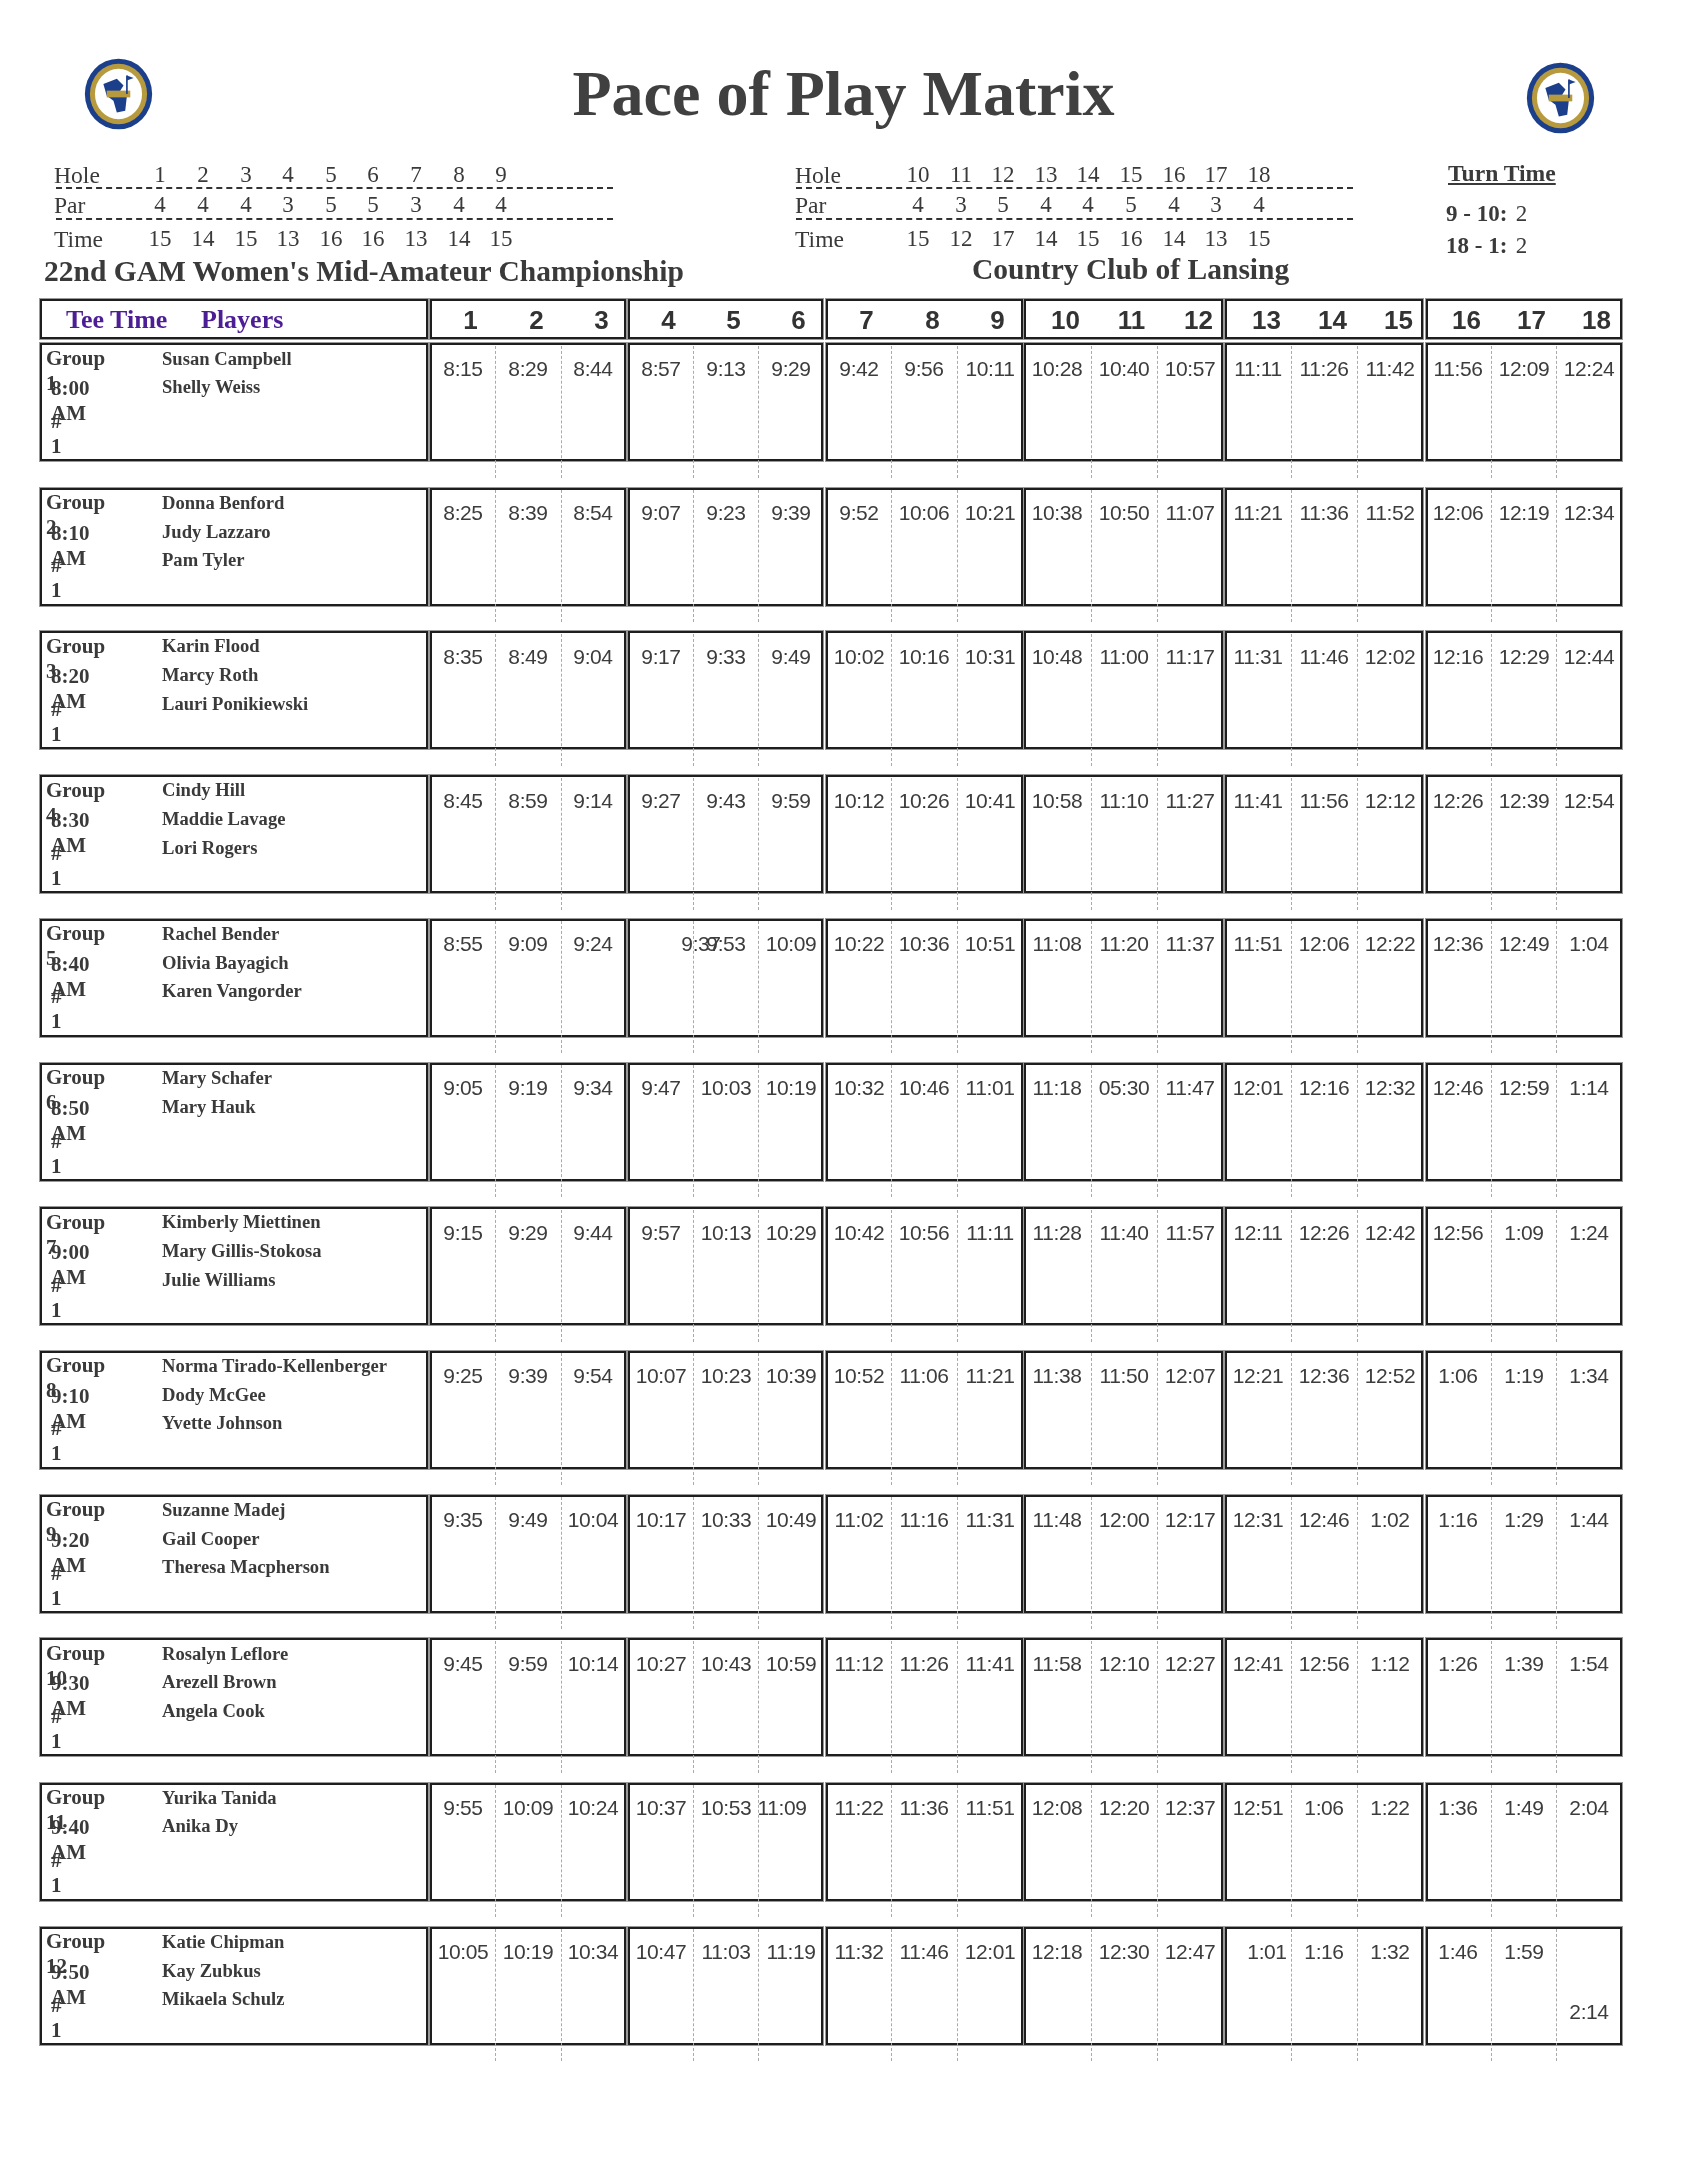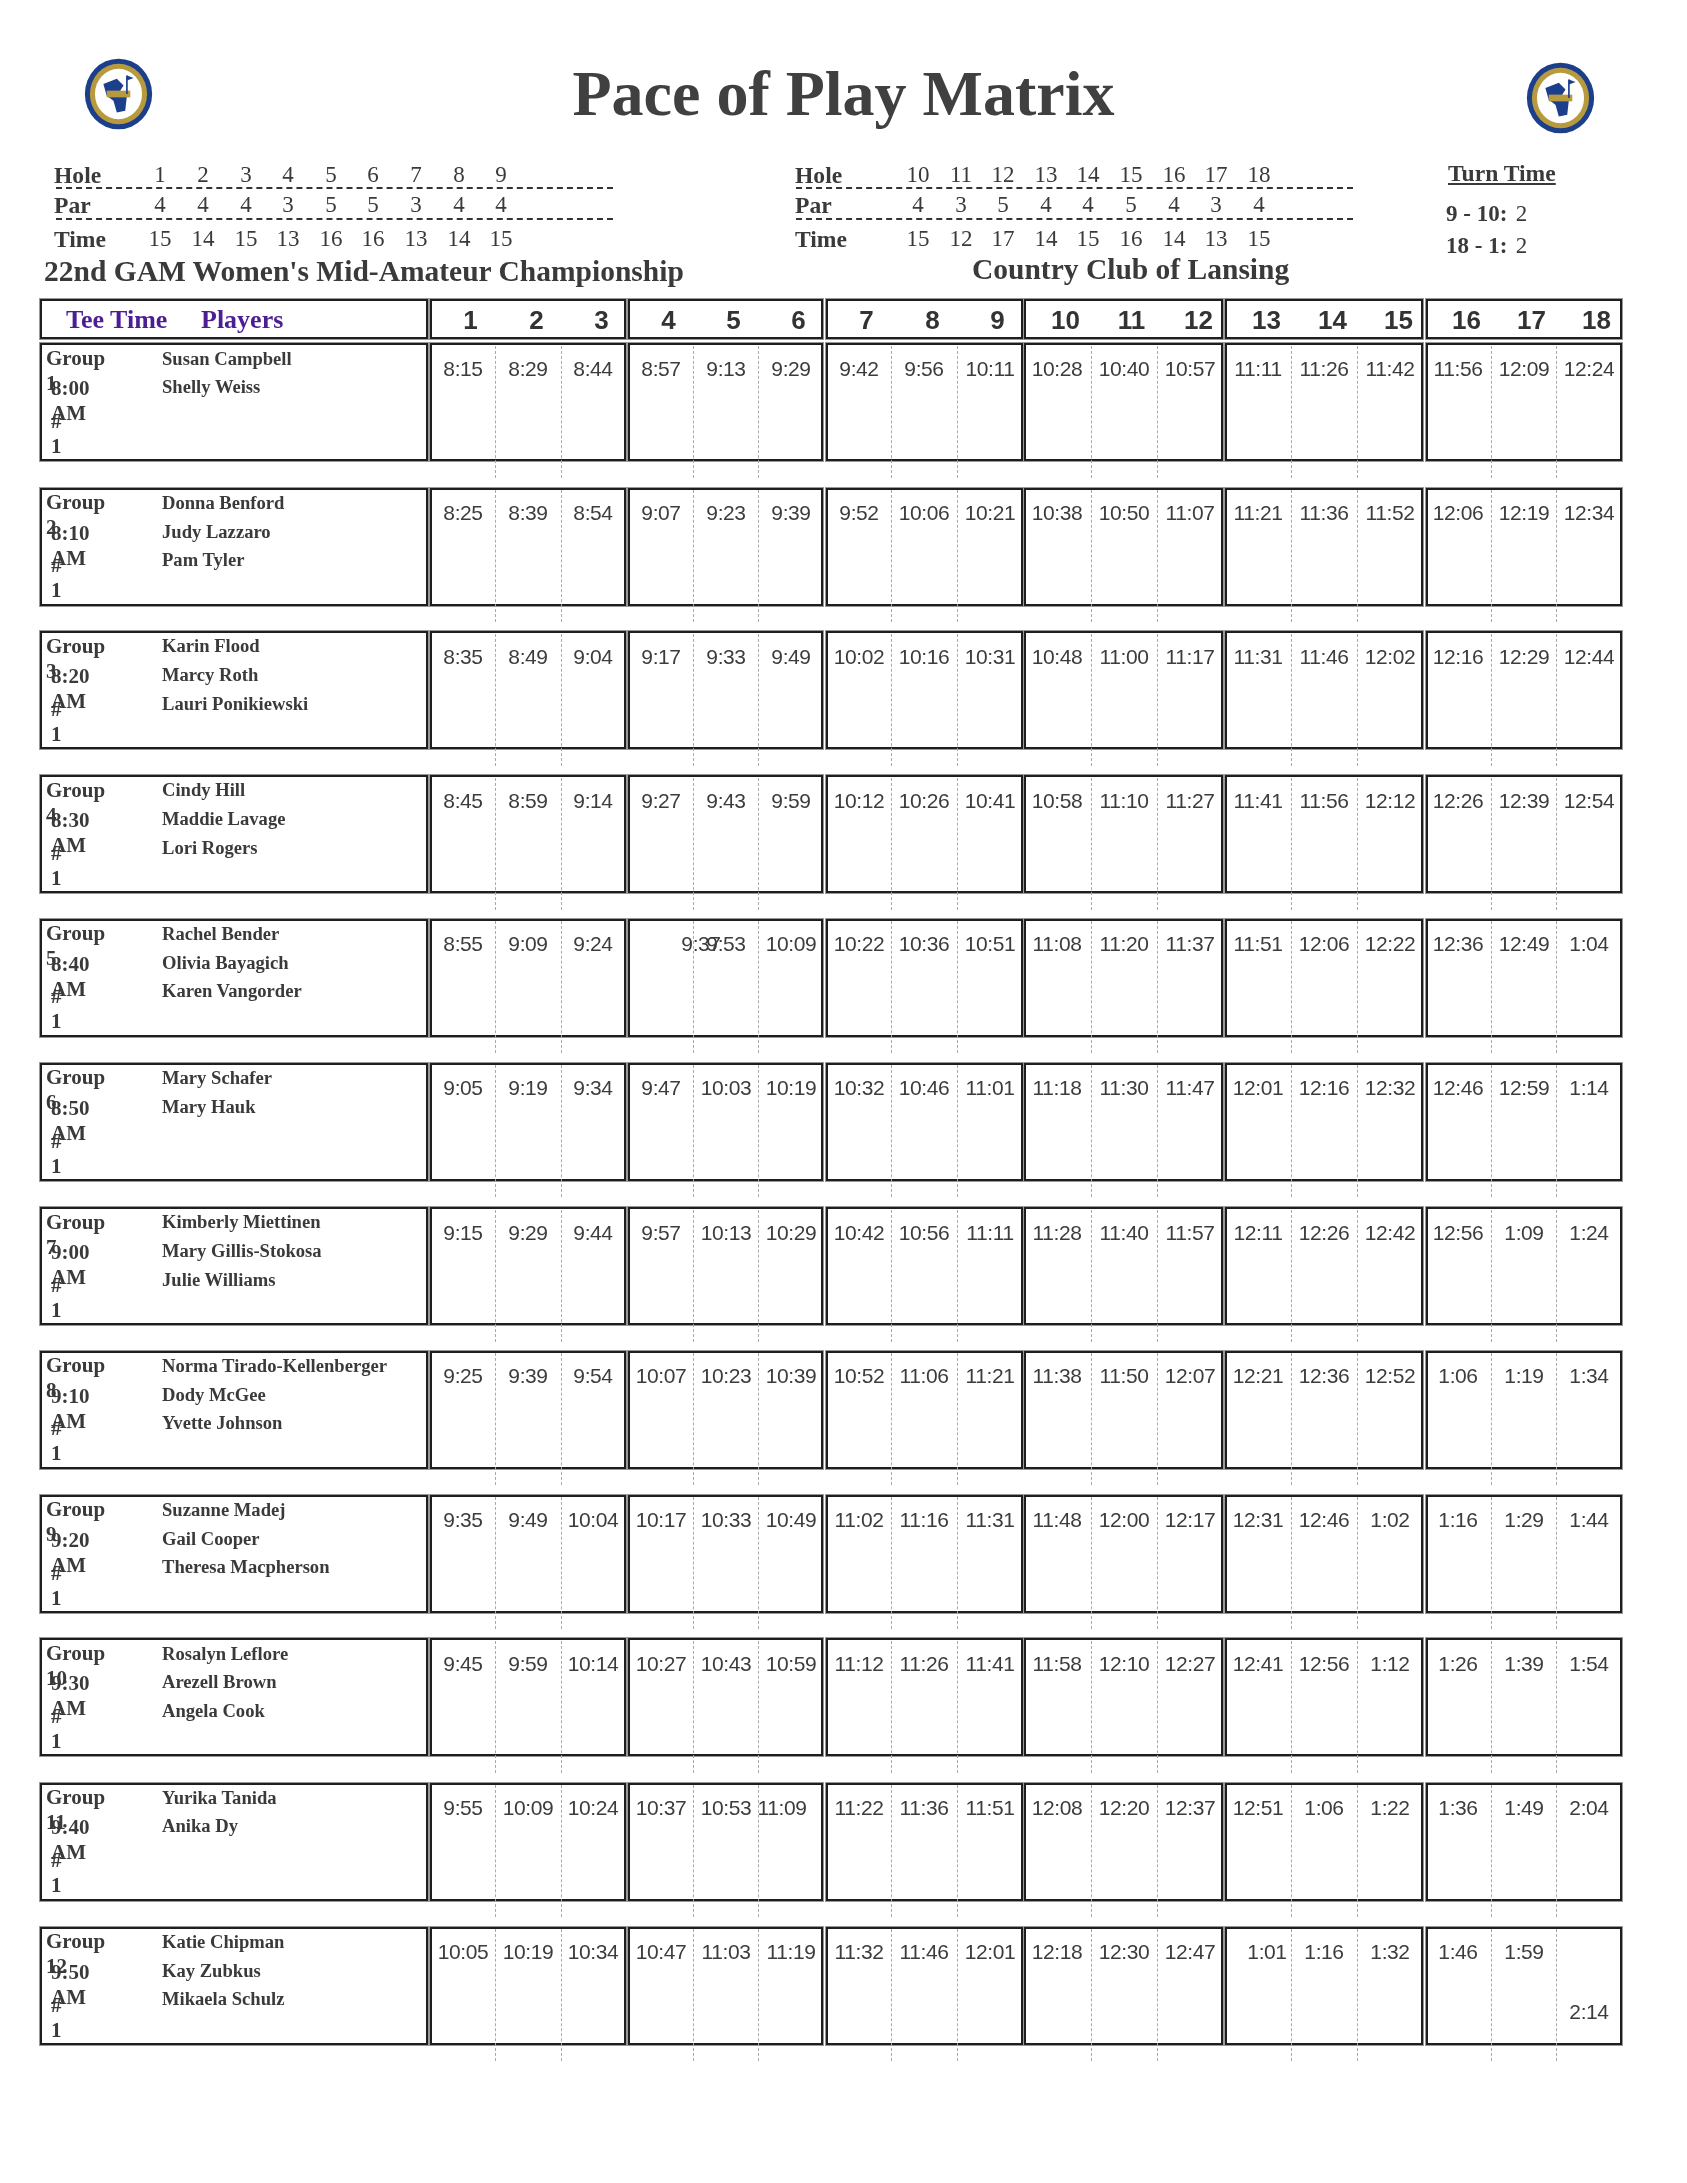--- a/index.html
+++ b/index.html
@@ -1,21 +1,21 @@
 <!DOCTYPE html>
 <html style="font-size:13.5px"><head>
 <meta charset="utf-8">
 <style>
   html, body { margin:0; padding:0; background:#ffffff; }
   body { width:1687px; height:2183px; position:relative; overflow:hidden;
          font-family:"Liberation Serif", "DejaVu Serif", serif; color:#3c3c3c; }
   .logo { position:absolute; width:71px; height:74px; }
   .title { position:absolute; left:0; width:1687px; top:57px; text-align:center;
            font-size:64px; font-weight:bold; color:#404040; letter-spacing:0px; }
-  .hdr-label { position:absolute; font-size:23.6px; font-weight:bold; color:#3a3a3a;text-align:right; }
+  .hdr-label { position:absolute; font-size:23.6px; font-weight:normal; color:#3a3a3a;text-align:right; }
   .hdr-num { position:absolute; font-size:23px; color:#3a3a3a; width:34px; text-align:center; }
   .dash { position:absolute; height:0; border-top:2.5px dashed #333; }
   .turn-title { position:absolute; font-size:23.6px; font-weight:bold; text-decoration:underline; color:#3a3a3a; }
   .turn-line { position:absolute; font-size:23px; font-weight:bold; color:#3a3a3a; }
   .turn-line span.v { font-weight:normal; margin-left:8.4px; }
   .event { position:absolute; font-size:29.5px; font-weight:bold; color:#3a3a3a; }
   .venue { position:absolute; font-size:29.5px; font-weight:bold; color:#3a3a3a; }
 
   .box { position:absolute; border:2.5px solid #1e1e1e; box-sizing:border-box; outline:0.8px solid #999; outline-offset:0.8px; }
   .thead-text { position:absolute; font-size:26px; font-weight:bold; color:#4c1d95; }
@@ -411,21 +411,21 @@
       <div class="box" style="left: 826px; top: 1063px; width: 197px; height: 118px;"></div>
       <div class="vdot" style="left: 891px; top: 1065px; height: 132px;"></div>
       <div class="vdot" style="left: 957px; top: 1065px; height: 132px;"></div>
       <div class="cell-time" style="left: 827px; top: 1076px;">10:32</div>
       <div class="cell-time" style="left: 892px; top: 1076px;">10:46</div>
       <div class="cell-time" style="left: 958px; top: 1076px;">11:01</div>
       <div class="box" style="left: 1024px; top: 1063px; width: 199px; height: 118px;"></div>
       <div class="vdot" style="left: 1091px; top: 1065px; height: 132px;"></div>
       <div class="vdot" style="left: 1157px; top: 1065px; height: 132px;"></div>
       <div class="cell-time" style="left: 1025px; top: 1076px;">11:18</div>
-      <div class="cell-time" style="left: 1092px; top: 1076px;">11:30</div>
+      <div class="cell-time" style="left: 1092px; top: 1076px;">05:30</div>
       <div class="cell-time" style="left: 1158px; top: 1076px;">11:47</div>
       <div class="box" style="left: 1225px; top: 1063px; width: 198px; height: 118px;"></div>
       <div class="vdot" style="left: 1291px; top: 1065px; height: 132px;"></div>
       <div class="vdot" style="left: 1357px; top: 1065px; height: 132px;"></div>
       <div class="cell-time" style="left: 1226px; top: 1076px;">12:01</div>
       <div class="cell-time" style="left: 1292px; top: 1076px;">12:16</div>
       <div class="cell-time" style="left: 1358px; top: 1076px;">12:32</div>
       <div class="box" style="left: 1426px; top: 1063px; width: 196px; height: 118px;"></div>
       <div class="vdot" style="left: 1491px; top: 1065px; height: 132px;"></div>
       <div class="vdot" style="left: 1556px; top: 1065px; height: 132px;"></div>

